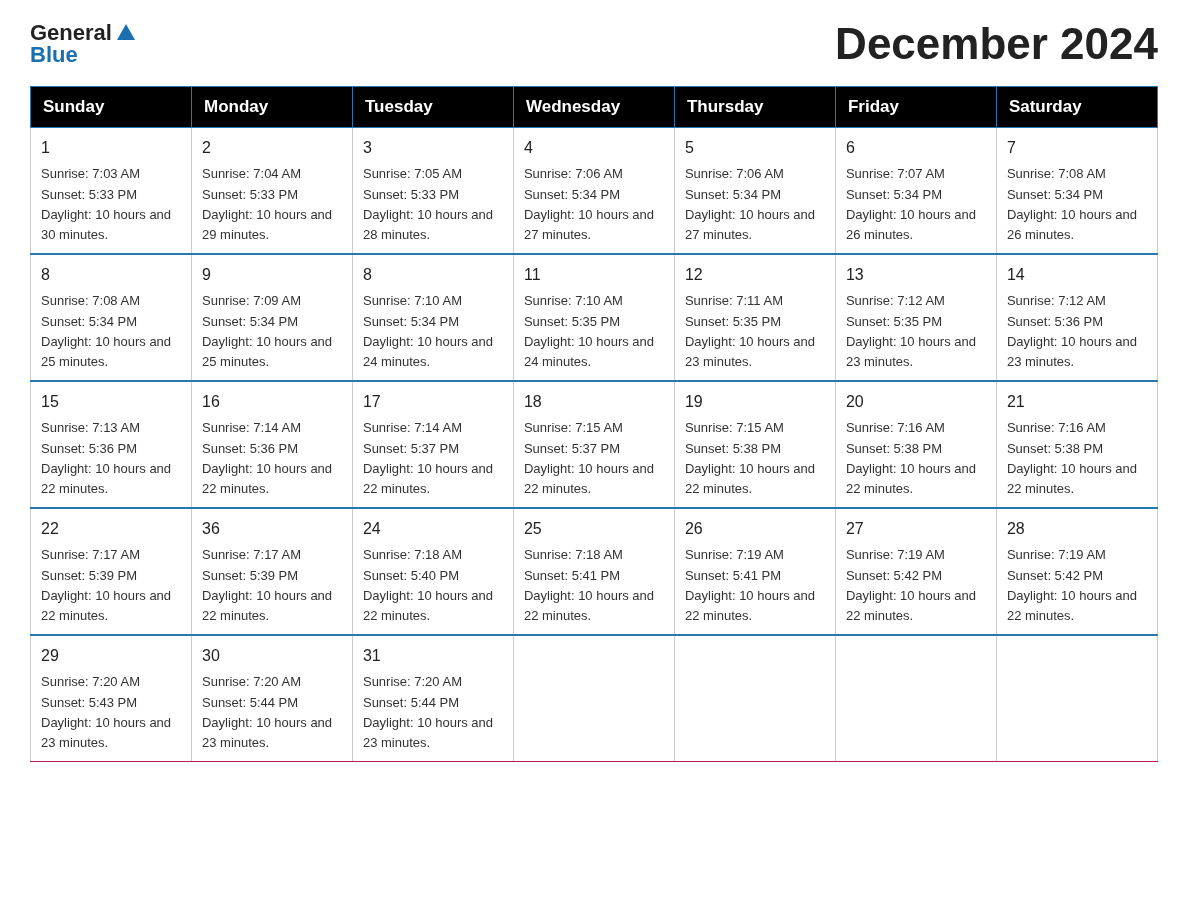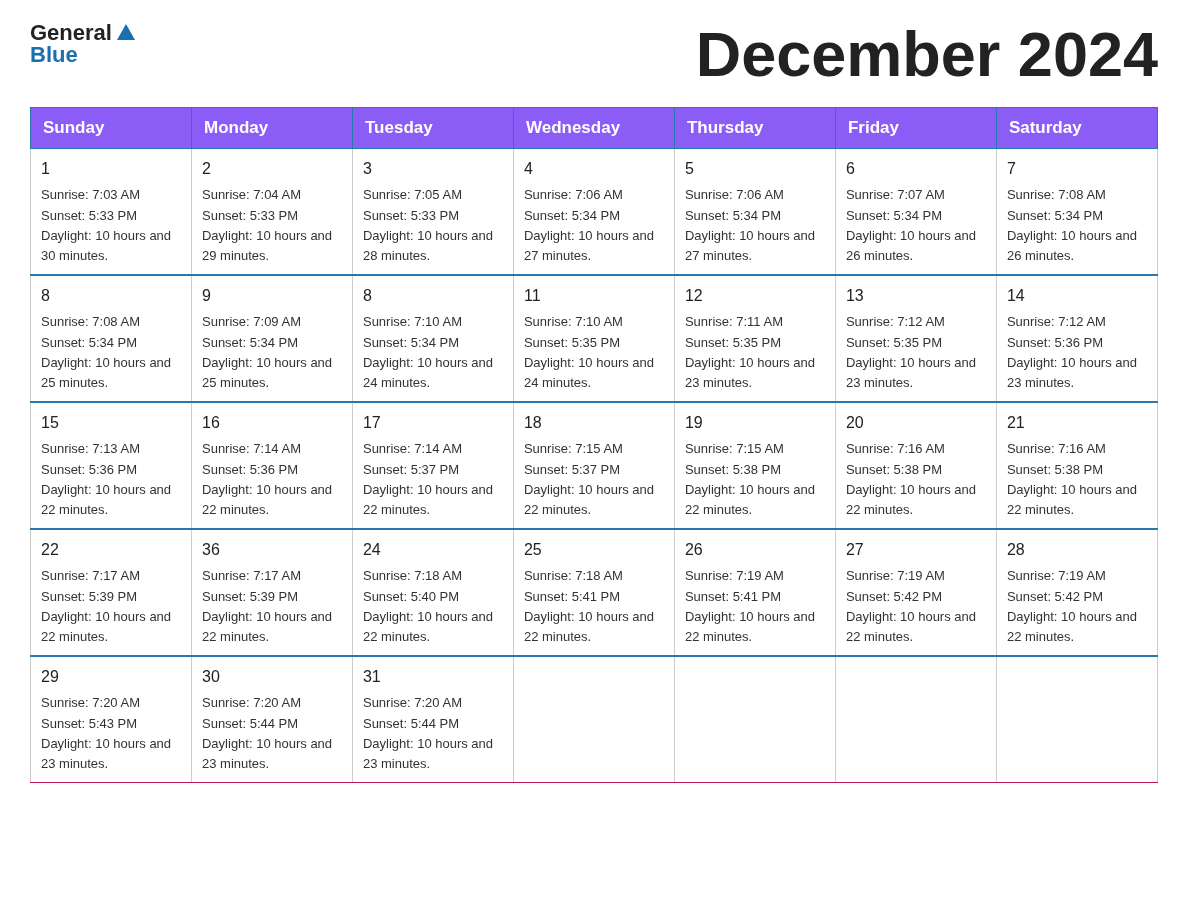--- a/index.html
+++ b/index.html
@@ -36,37 +36,37 @@
     }
     .logo-icon {
       width: 22px;
       height: 22px;
       margin-left: 2px;
     }
     .title-block {
       text-align: right;
     }
     .month-title {
-      font-size: 63px;
+      font-size: 44px;
       font-weight: bold;
       color: #222;
       line-height: 1.1;
     }
     .location-title {
       font-size: 20px;
       color: #444;
       margin-top: 4px;
     }
     .calendar-table {
       width: 100%;
       border-collapse: collapse;
       border: 1px solid #aaa;
     }
     .calendar-table th {
-      background-color: #8b5cf6;
+      background-color: #000000;
       color: #fff;
       font-size: 17px;
       font-weight: bold;
       padding: 10px 12px;
       text-align: left;
       border: 1px solid #2878b0;
     }
     .calendar-table td {
       vertical-align: top;
       padding: 8px 10px;

